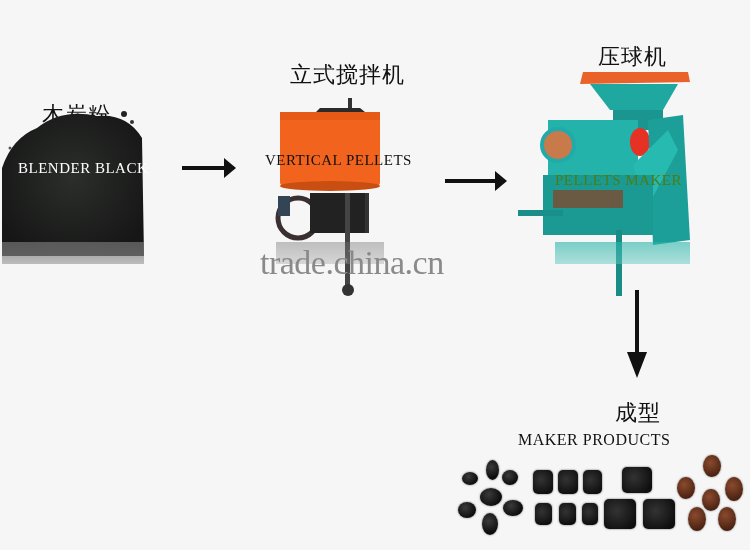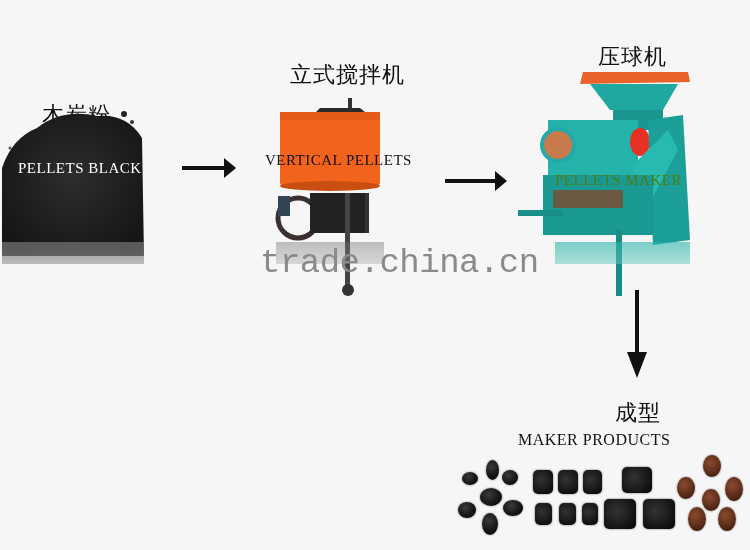--- a/index.html
+++ b/index.html
@@ -2,21 +2,21 @@
 <html><head>
 <meta charset="utf-8">
 <style>
   html, body { margin:0; padding:0; }
   body { width:750px; height:550px; position:relative; overflow:hidden;
          background:#f6f6f6; font-family:"DejaVu Sans", sans-serif; }
   .abs { position:absolute; }
   .cn-label { font-family:"DejaVu Sans", sans-serif; font-size:22px; color:#111; letter-spacing:1px; }
   .en-label { font-family:"Liberation Serif", serif; font-size:15px; letter-spacing:0.5px; white-space:nowrap; }
   .band { position:absolute; top:242px; height:22px; background:linear-gradient(to bottom, rgba(110,110,110,0.75), rgba(150,150,150,0.6)); }
-  .watermark { font-family:Liberation Mono, monospace; font-size:34px; color:#8a8a8a; letter-spacing:-0.5px;text-align:center; }
+  .watermark { font-family:Liberation Serif, serif; font-size:34px; color:#8a8a8a; letter-spacing:-0.5px;text-align:center; }
   .arrow-h { position:absolute; height:4px; background:#111; }
   .arrow-h::after { content:""; position:absolute; right:-10px; top:-8px; border-left:12px solid #111; border-top:10px solid transparent; border-bottom:10px solid transparent; }
   .pellet { position:absolute; background:radial-gradient(circle at 40% 35%, #3a3a3a, #0d0d0d 70%); border-radius:50%; box-shadow:0 0 2px #666; }
   .brick { position:absolute; background:radial-gradient(circle at 40% 40%, #333, #0e0e0e 80%); border-radius:5px; box-shadow:0 0 2px #555; }
   .ball { position:absolute; border-radius:50%; background:radial-gradient(circle at 40% 35%, #8a4a2e, #4a2212 75%); box-shadow:0 0 2px #777; }
 </style>
 </head>
 <body>
 
 <div class="abs cn-label" style="left:42px;top:60px;margin-top:40px;">木炭粉</div>
@@ -28,21 +28,21 @@
         <stop offset="100%" stop-color="#151615"></stop>
       </radialGradient>
     </defs>
     <path d="M0,60 Q10,30 35,20 Q60,0 95,8 Q125,5 140,30 L142,148 L0,148 Z" fill="url(#coal)"></path>
     <circle cx="122" cy="6" r="3" fill="#222"></circle>
     <circle cx="130" cy="14" r="2" fill="#333"></circle>
     <circle cx="8" cy="40" r="1.5" fill="#555"></circle>
   </svg>
 </div>
 <div class="band" style="left:2px;width:142px;"></div>
-<div class="abs en-label" style="left:18px;top:160px;color:#fff;">PELLETS BLACK</div>
+<div class="abs en-label" style="left:18px;top:160px;color:#fff;">BLENDER BLACK</div>
 
 <div class="arrow-h" style="left:182px;top:166px;width:44px;"></div>
 
 <div class="abs cn-label" style="left:290px;top:60px;">立式搅拌机</div>
 <div class="abs" style="left:270px;top:98px;width:120px;height:200px;">
   <svg width="120" height="200" viewBox="0 0 120 200">
     <rect x="78" y="0" width="4" height="10" fill="#333"></rect>
     <path d="M50,10 L90,10 L100,18 L42,18 Z" fill="#2a2a2a"></path>
     <rect x="10" y="14" width="100" height="74" rx="4" fill="#f2641e"></rect>
     <rect x="10" y="14" width="100" height="8" fill="#e55a16"></rect>

